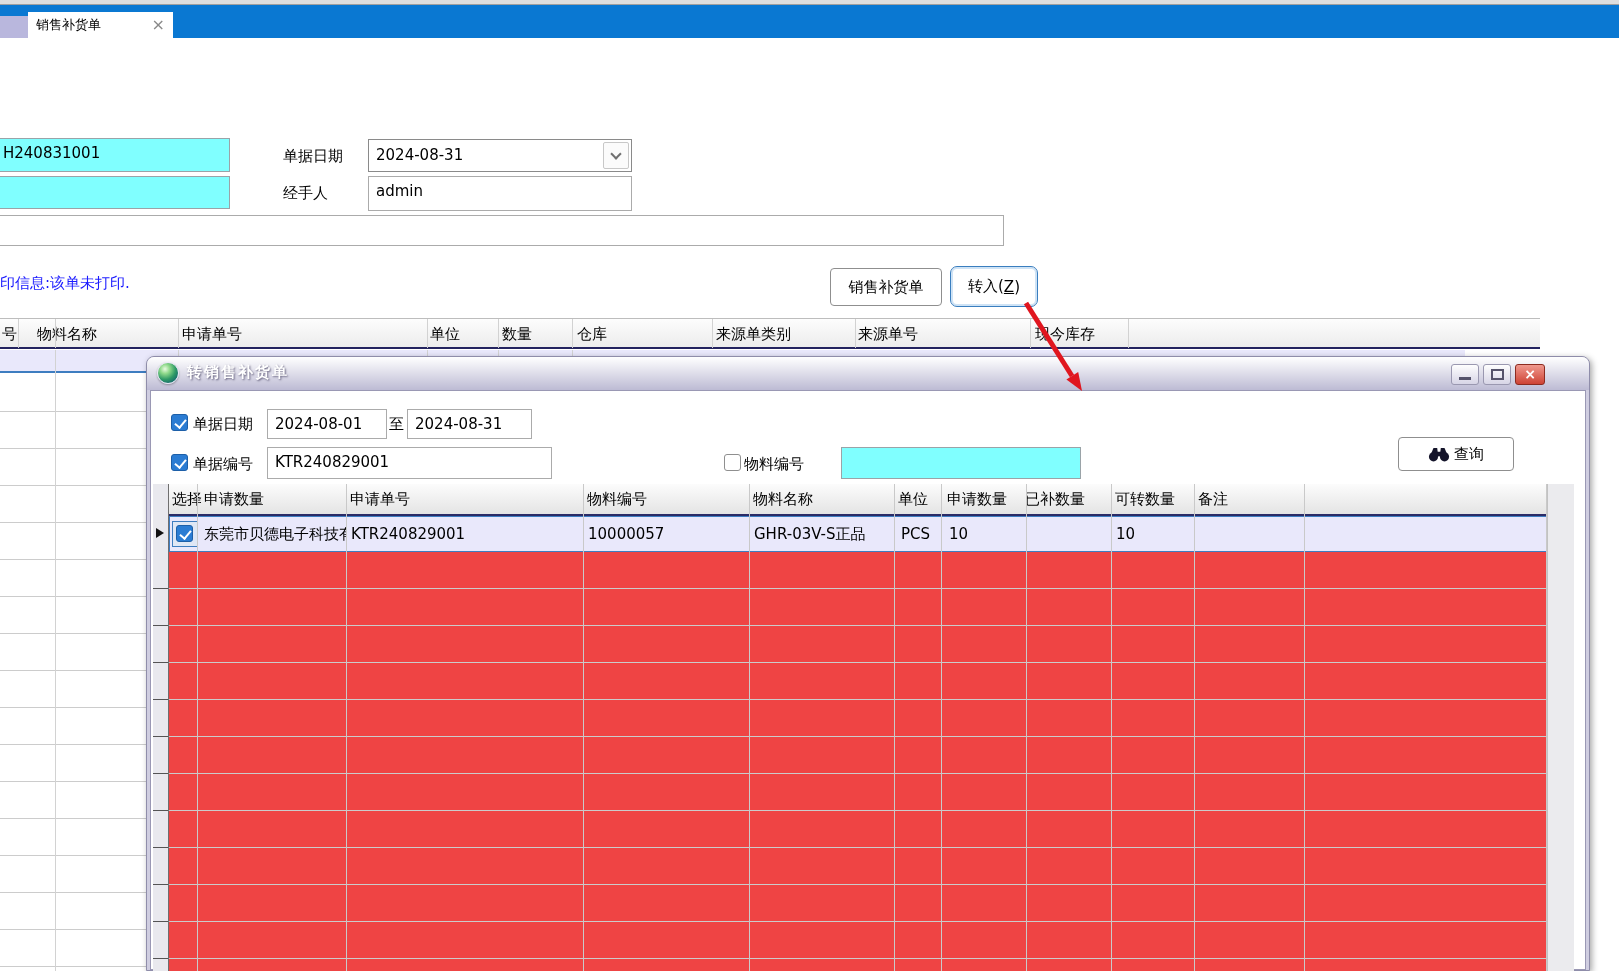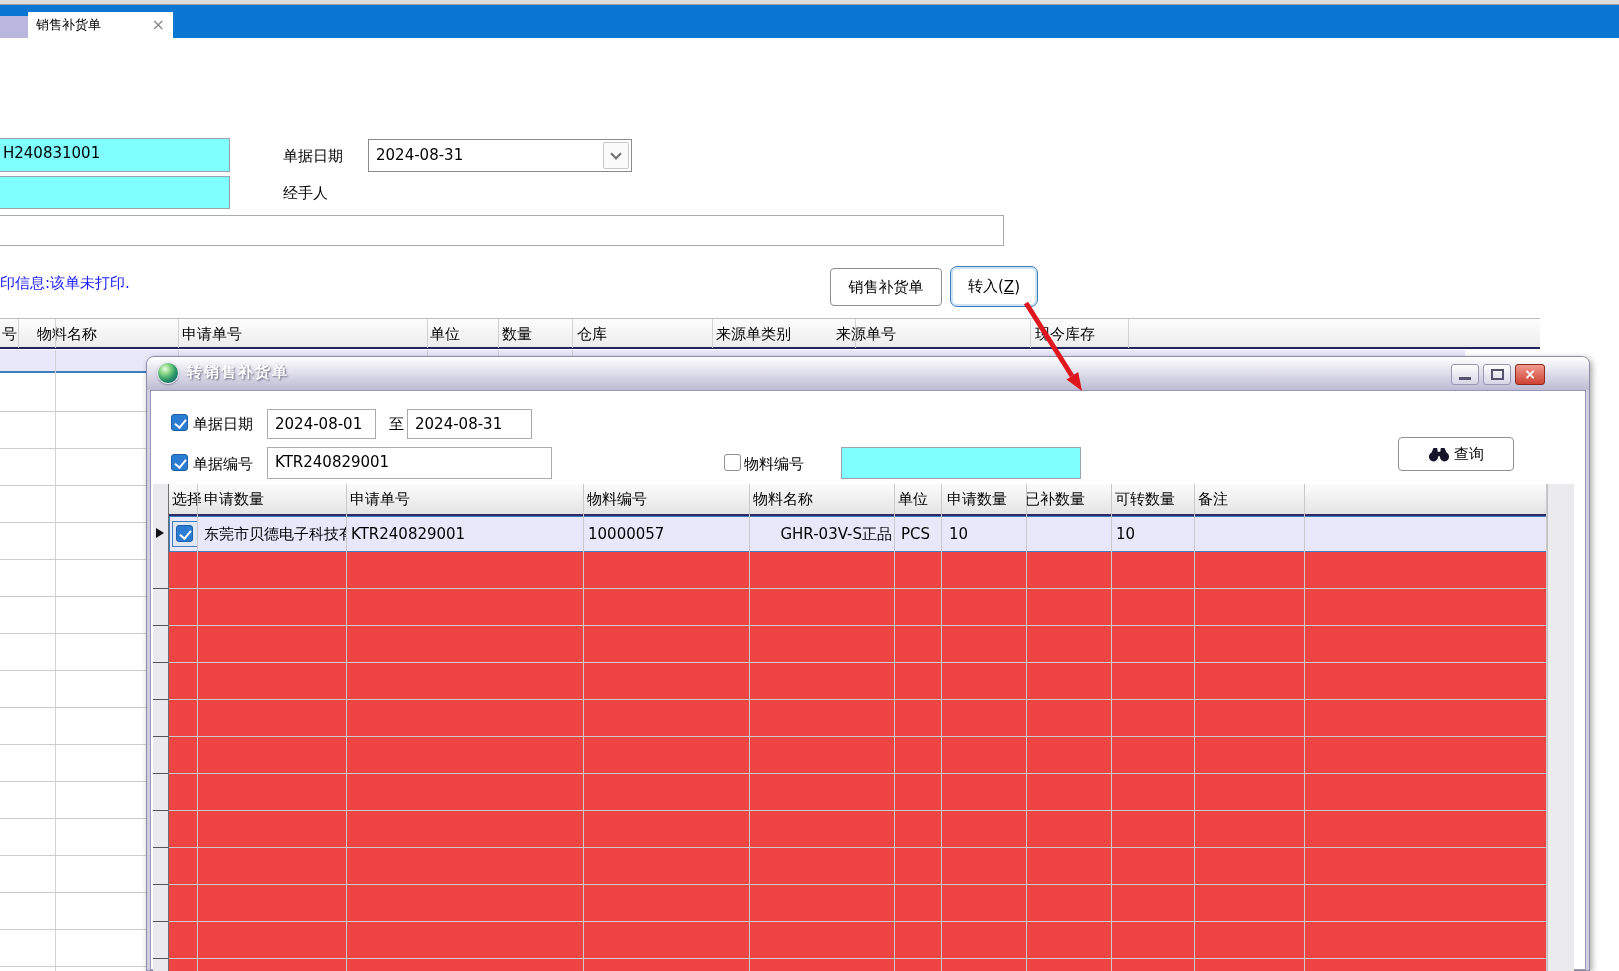--- a/index.html
+++ b/index.html
@@ -110,20 +110,21 @@
 
   <span class="abs lbl" style="left:283px; top:147px;">单据日期</span>
   <div class="abs combo" style="left:368px; top:139px; width:264px; height:33px;">
     <span class="val">2024-08-31</span>
     <span class="btn">
         <span class="chev"></span>
       </span>
   </div>
 
   <span class="abs lbl" style="left:283px; top:184px;">经手人</span>
+  <div class="abs tinput" style="left:368px; top:176px; width:264px; height:35px;">admin</div>
 
   <div class="abs tinput" style="left:-4px; top:215px; width:1008px; height:31px;"></div>
 
   <div class="abs info-blue" style="left:0; top:274px;">印信息:该单未打印.</div>
 
   <div class="abs wbtn" style="left:830px; top:268px; width:112px; height:38px;">
     <span>销售补货单</span>
   </div>
   <div class="abs wbtn focusbtn" style="left:950px; top:266px; width:88px; height:41px;">
     <span>转入(</span>
@@ -132,21 +133,21 @@
   </div>
 
   <div class="abs mhead">
     <span style="left:2px">号</span>
     <span style="left:37px">物料名称</span>
     <span style="left:182px">申请单号</span>
     <span style="left:430px">单位</span>
     <span style="left:502px">数量</span>
     <span style="left:577px">仓库</span>
     <span style="left:716px">来源单类别</span>
-    <span style="left:836px">来源单号</span>
+    <span style="left:858px">来源单号</span>
     <span style="left:1035px">现今库存</span>
     <i class="vline" style="left:18px;  top:0; height:29px;"></i>
     <i class="vline" style="left:55px;  top:0; height:29px;"></i>
     <i class="vline" style="left:178px; top:0; height:29px;"></i>
     <i class="vline" style="left:427px; top:0; height:29px;"></i>
     <i class="vline" style="left:498px; top:0; height:29px;"></i>
     <i class="vline" style="left:572px; top:0; height:29px;"></i>
     <i class="vline" style="left:712px; top:0; height:29px;"></i>
     <i class="vline" style="left:855px; top:0; height:29px;"></i>
     <i class="vline" style="left:1030px;top:0; height:29px;"></i>
@@ -169,21 +170,21 @@
         </span>
       <span class="winbtn" style="right:78px;">
           <i class="glyph-max"></i>
         </span>
       <span class="winbtn close" style="right:44px;">×</span>
     </div>
     <div class="dlg-body"></div>
 
     <span class="cb on" style="left:24px; top:57px;"></span>
     <span class="abs lbl" style="left:46px; top:58px;">单据日期</span>
-    <div class="abs tinput" style="left:120px; top:52px; width:109px; height:30px;">2024-08-01</div>
+    <div class="abs tinput" style="left:120px; top:52px; width:120px; height:30px;">2024-08-01</div>
     <span class="abs lbl" style="left:242px; top:58px;">至</span>
     <div class="abs tinput" style="left:260px; top:52px; width:125px; height:30px;">2024-08-31</div>
 
     <span class="cb on" style="left:24px; top:97px;"></span>
     <span class="abs lbl" style="left:46px; top:98px;">单据编号</span>
     <div class="abs tinput" style="left:120px; top:90px; width:285px; height:32px;">KTR240829001</div>
     <span class="cb off" style="left:577px; top:97px;"></span>
     <span class="abs lbl" style="left:597px; top:98px;">物料编号</span>
     <div class="abs cyan" style="left:694px; top:90px; width:240px; height:32px;"></div>
 
@@ -217,21 +218,21 @@
           <span style="left:946px">可转数量</span>
           <span style="left:1029px">备注</span>
         </div>
 
         <div class="dgrow1">
           <span class="cbfocus"></span>
           <span class="cb on" style="left:6px; top:8px;"></span>
           <span class="cell" style="left:34px;  width:142px;">东莞市贝德电子科技有限</span>
           <span class="cell" style="left:181px; width:230px;">KTR240829001</span>
           <span class="cell" style="left:418px; width:158px;">10000057</span>
-          <span class="cell" style="left:584px; width:138px;text-align:right;">GHR-03V-S正品</span>
+          <span class="cell" style="left:584px; width:138px;">GHR-03V-S正品</span>
           <span class="cell" style="left:731px; width:40px;">PCS</span>
           <span class="cell" style="left:779px; width:76px;">10</span>
           <span class="cell" style="left:862px; width:76px;"></span>
           <span class="cell" style="left:946px; width:76px;">10</span>
           <span class="cell" style="left:1029px;width:100px;"></span>
         </div>
 
         <div class="dgrows"></div>
 
         <i class="dgv" style="left:28px"></i>

